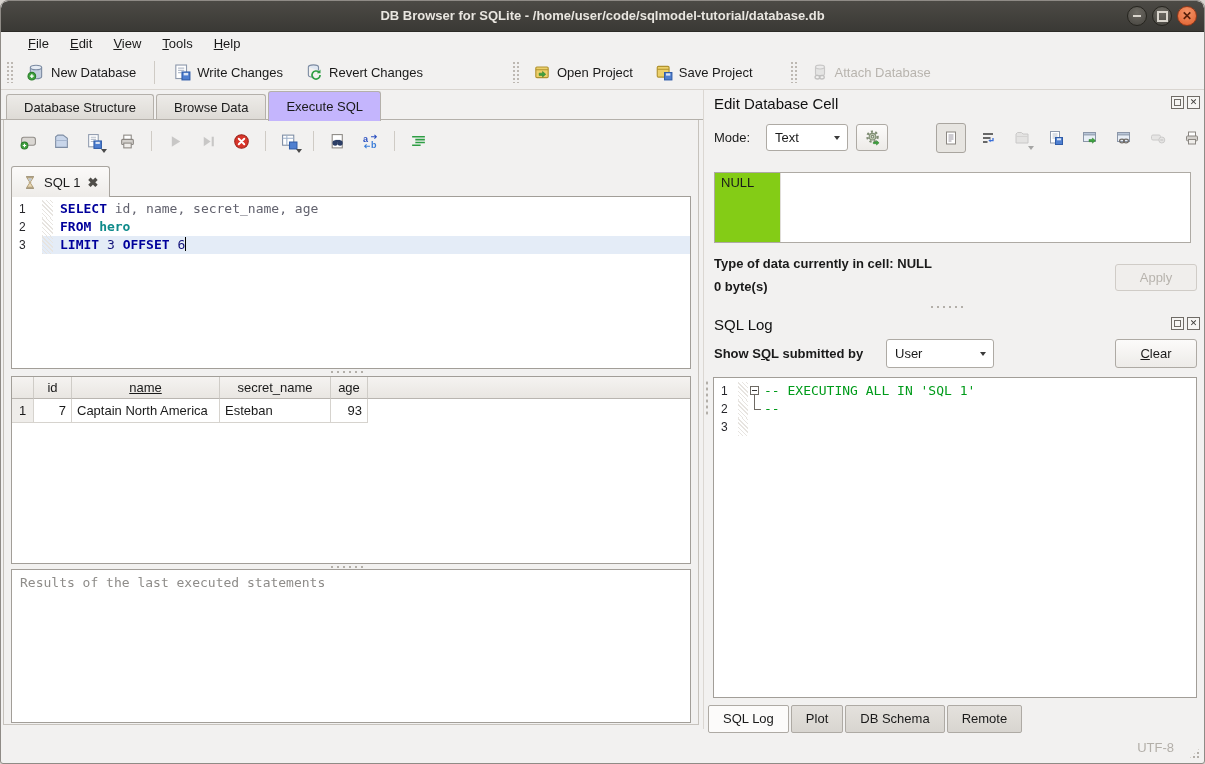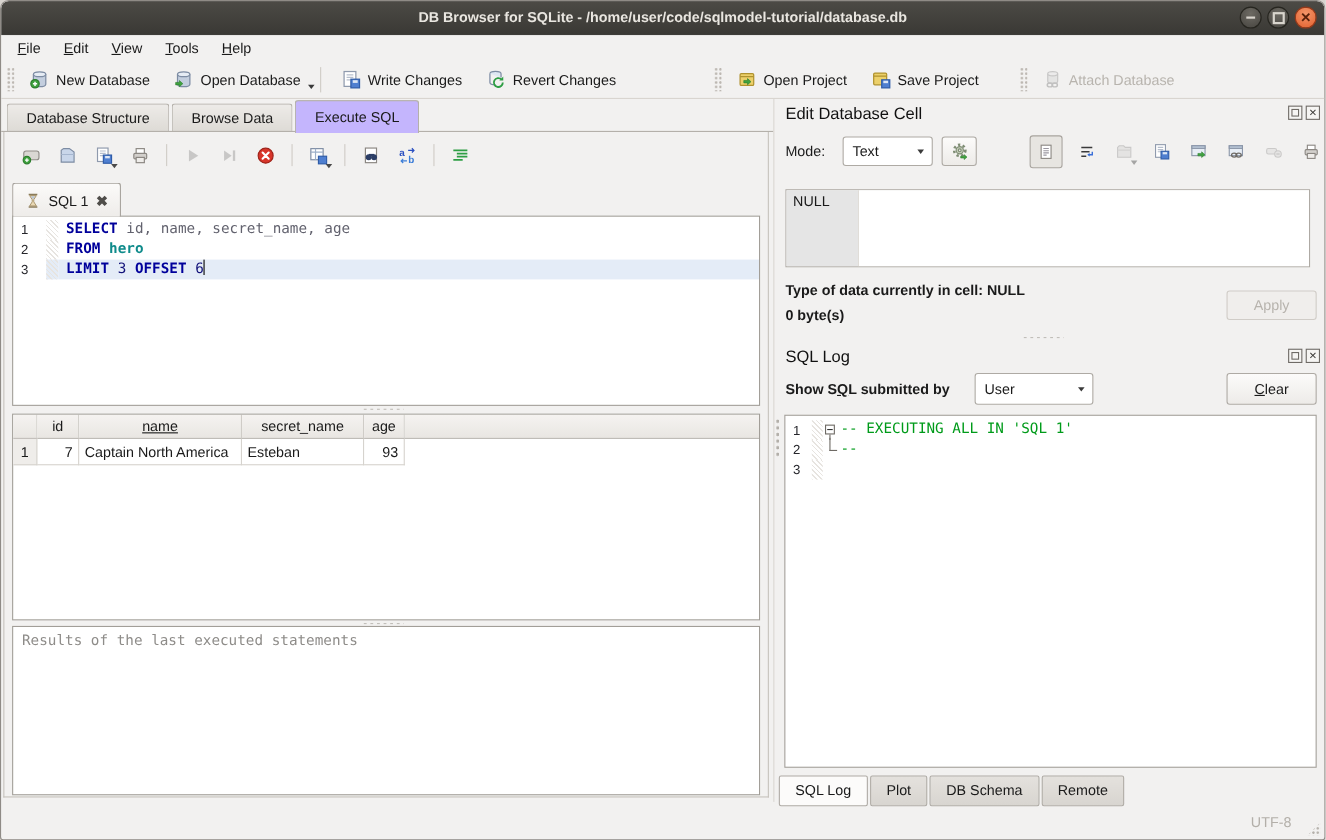--- a/index.html
+++ b/index.html
@@ -11,21 +11,21 @@
             background:linear-gradient(#4c4a45,#3a3935);border-bottom:1px solid #2c2b27;border-radius:7px 7px 0 0;}
   .title{line-height:30px;text-align:center;color:#e9e6e0;font-weight:bold;}
   .winbtns{position:absolute;right:7px;top:5px;display:flex;gap:5px;}
   .wbtn{width:20px;height:20px;border-radius:50%;display:flex;align-items:center;justify-content:center;
         background:radial-gradient(circle at 50% 30%,#6d6a63,#46443f);border:1px solid #26251f;box-sizing:border-box;}
   .wbtn .minus{width:8px;height:2px;background:#d9d5cd;}
   .wbtn .maxsq{width:7px;height:7px;border:2px solid #d9d5cd;}
   .wbtn.close{background:radial-gradient(circle at 50% 30%,#f49569,#e1602e);border-color:#93391a;}
   .wbtn.close span{color:#59200a;font-weight:bold;font-size:12px;line-height:1;}
   
-  .menubar{position:absolute;top:31px;left:0;right:0;height:23px;display:flex;align-items:center;padding-left:12px;gap:15px;}
+  .menubar{position:absolute;top:31px;left:0;right:0;height:23px;display:flex;align-items:center;padding-left:24px;gap:15px;}
   .menu-item{padding:1px 3px;}
   .toolbar{position:absolute;top:54px;left:0;right:0;height:34px;display:flex;align-items:center;border-bottom:1px solid #d9d5d0;}
   .tgrip{width:7px;height:22px;margin:0 3px 0 5px;background-image:radial-gradient(#bdb8b2 1px,transparent 1.3px);background-size:4px 4px;}
   .tsep{width:1px;height:23px;background:#cfcbc5;margin:0 7px;}
   .tbtn{display:flex;align-items:center;gap:6px;padding:0 11px;height:28px;position:relative;}
   .tbtn.disabled{color:#b8b4ae;}
   .tbtn.disabled svg{opacity:.4;filter:grayscale(1);}
   .caret{border-top:4px solid #3a3a3a;border-left:3.5px solid transparent;border-right:3.5px solid transparent;width:0;height:0;}
   .tbtn .endcaret{position:absolute;right:-2px;bottom:5px;}
   u{text-decoration:underline;}
@@ -80,21 +80,21 @@
   .vgrip{position:absolute;left:1px;top:290px;width:4px;height:36px;background-image:radial-gradient(#b3afa9 1px,transparent 1.2px);background-size:4px 6px;}
   .dockhdr{position:absolute;left:10px;font-size:15px;color:#111;}
   .dicons{position:absolute;right:6px;display:flex;gap:3px;}
   .dicon{width:13px;height:13px;border:1px solid #6f6b66;background:#f6f5f3;display:flex;align-items:center;justify-content:center;box-sizing:border-box;}
   .dicon.float::before{content:'';width:5px;height:5px;border:1px solid #6f6b66;display:block;}
   .dicon.closex{font-size:9px;color:#3c3a37;line-height:1;}
   .modelabel{position:absolute;left:10px;top:34px;height:28px;line-height:28px;}
   .cellicons{position:absolute;left:232px;top:34px;height:28px;display:flex;align-items:center;gap:9px;}
   .pressedbox{width:28px;height:28px;border:1px solid #a9a59f;background:#e7e5e1;border-radius:3px;display:flex;align-items:center;justify-content:center;}
   .cellbox{position:absolute;left:10px;right:15px;top:82px;height:71px;background:#fff;border:1px solid #aeaaa4;display:flex;box-sizing:border-box;}
-  .cellgutter{width:66px;background:#e5e5e5;border-right:1px solid #e0ddd8;padding:2px 0 0 6px;box-sizing:border-box;}
+  .cellgutter{width:66px;background:#84cc16;border-right:1px solid #e0ddd8;padding:2px 0 0 6px;box-sizing:border-box;}
   .infotext{position:absolute;left:10px;font-weight:bold;}
   .logbox{position:absolute;left:9px;right:9px;top:287px;height:321px;background:#fff;border:1px solid #a29e98;
           font-family:"DejaVu Sans Mono",monospace;padding-top:4px;box-sizing:border-box;overflow:hidden;}
   .lg-num{width:24px;padding-left:7px;font-family:"Liberation Sans",sans-serif;font-size:12px;color:#26262b;box-sizing:border-box;}
   .lg-band{width:10px;background:repeating-linear-gradient(45deg,#e7e4e0 0 1px,transparent 1px 3px);}
   .lg-fold{width:16px;position:relative;}
   .lg-text{flex:1;color:#009b1a;font-size:13px;}
   .fbox{position:absolute;left:2px;top:4px;width:9px;height:9px;border:1px solid #6e6a64;background:#fff;box-sizing:border-box;}
   .fbox::after{content:'';position:absolute;left:1px;right:1px;top:3px;height:1px;background:#333;}
   .fline{position:absolute;left:6px;top:13px;width:1px;height:5px;background:#6e6a64;}
@@ -140,29 +140,20 @@
   <div class="toolbar">
     <span class="tgrip"></span>
     <div class="tbtn">
       <svg width="18" height="18" viewBox="0 0 16 16">
         <path d="M3 4v8c0 1.2 2.2 2 5 2s5-.8 5-2V4" fill="#c3cede" stroke="#7d8ca3"></path>
         <ellipse cx="8" cy="4" rx="5" ry="2" fill="#e6ecf4" stroke="#7d8ca3"></ellipse>
         <circle cx="4.3" cy="11.7" r="3.4" fill="#3fa23f" stroke="#2c7e2c"></circle>
         <path d="M4.3 10v3.4M2.6 11.7H6" stroke="#fff" stroke-width="1.2"></path>
         </svg>
       <span>New Database</span>
-    </div>
-    <div class="tbtn">
-      <svg width="18" height="18" viewBox="0 0 16 16">
-        <path d="M3 4v8c0 1.2 2.2 2 5 2s5-.8 5-2V4" fill="#c3cede" stroke="#7d8ca3"></path>
-        <ellipse cx="8" cy="4" rx="5" ry="2" fill="#e6ecf4" stroke="#7d8ca3"></ellipse>
-        <path d="M1.5 10.6h3v-1.5l2.8 2.5-2.8 2.5v-1.5h-3z" fill="#3fa23f" stroke="#2c7e2c" stroke-width=".5"></path>
-        </svg>
-      <span>Open Database</span>
-      <span class="caret endcaret"></span>
     </div>
     <span class="tsep"></span>
     <div class="tbtn">
       <svg width="18" height="18" viewBox="0 0 16 16">
         <rect x="2.5" y="1.8" width="9.5" height="12" fill="#fff" stroke="#8f9aad"></rect>
         <path d="M4.5 4.5h5.5M4.5 6.5h5.5M4.5 8.5h3" stroke="#b6becc"></path>
         <rect x="8" y="8" width="7" height="7" fill="#4f7fd0" stroke="#2f5ca8"></rect>
         <rect x="9.5" y="8.8" width="4" height="2.2" fill="#dce6f5"></rect>
         </svg>
       <span>Write Changes</span>

